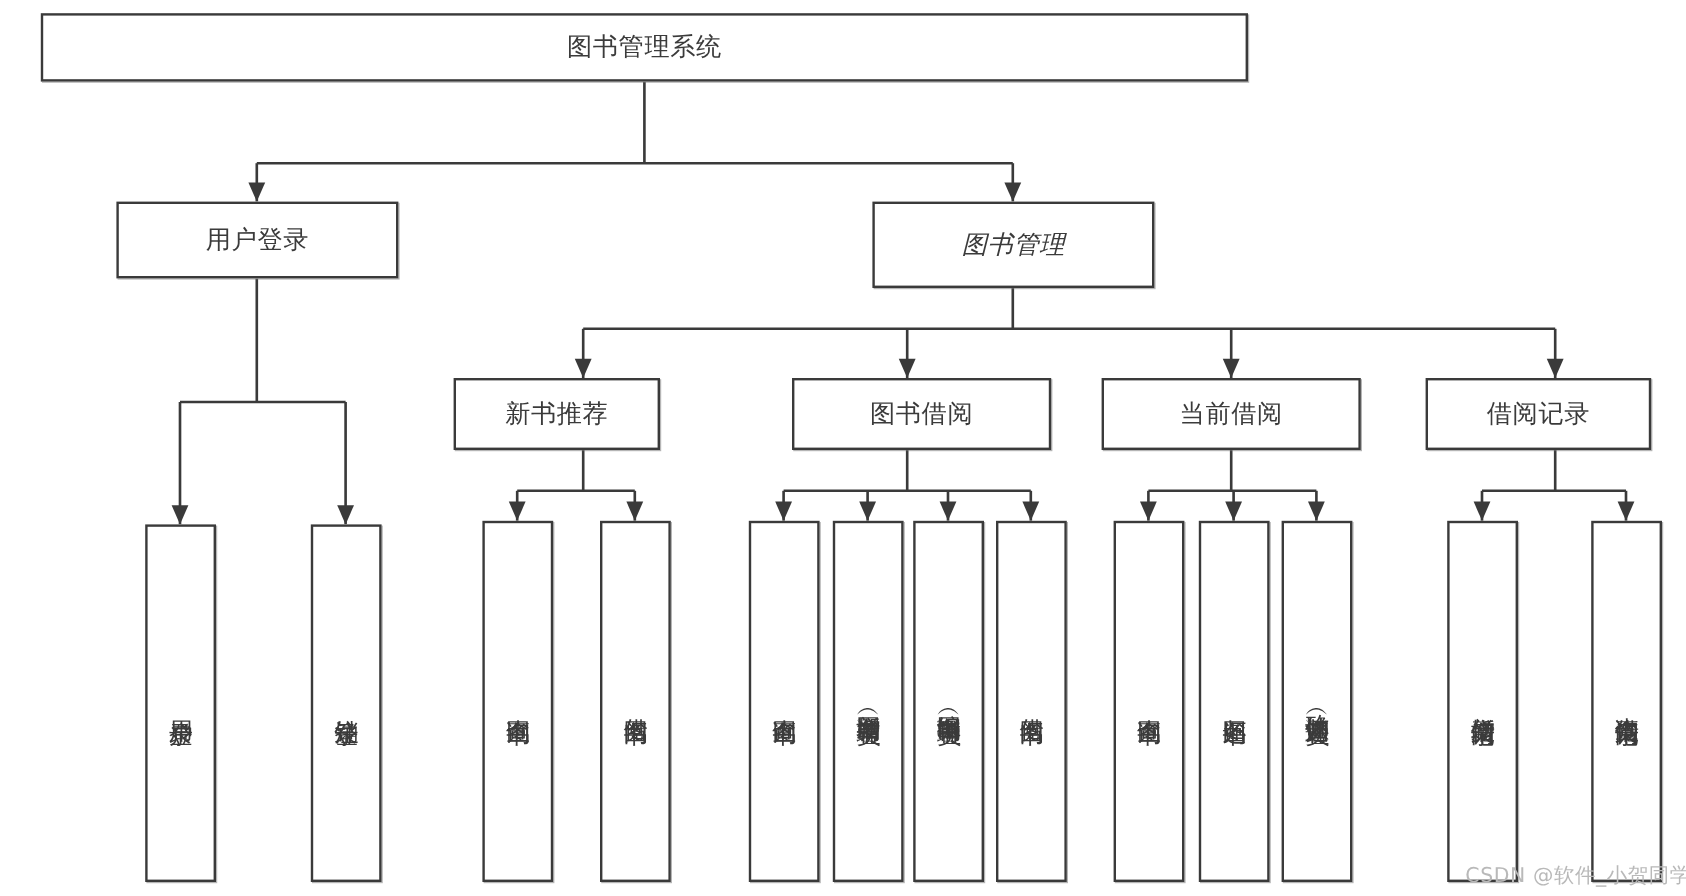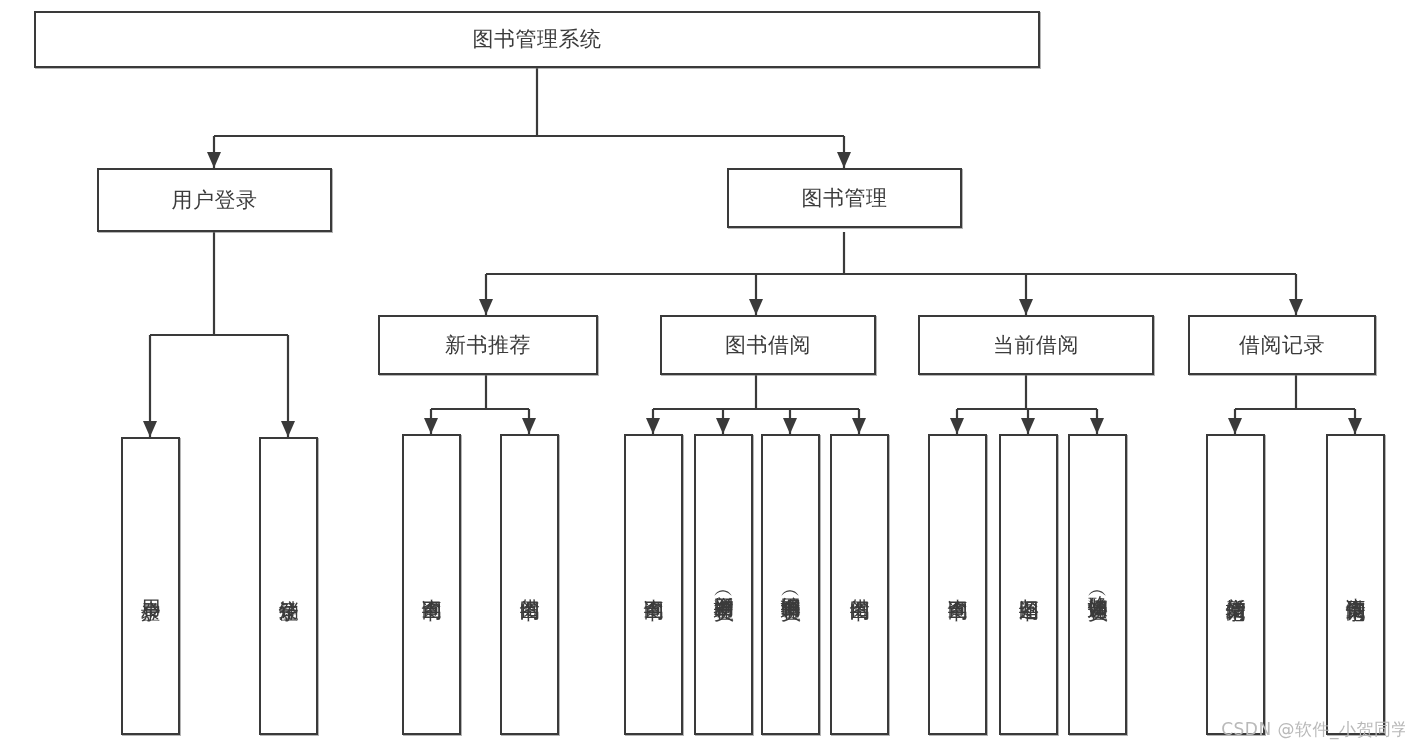--- a/index.html
+++ b/index.html
@@ -148,30 +148,30 @@
         <polygon points="1332,418 1346,418 1339,434" class="arrow-head"></polygon>
       </g>
     </svg>
   <div id="node-layer">
       <div class="node-box" style="left: 18px; top: 11px; width: 1006px; height: 57px;">
         <span class="node-label-h">图书管理系统</span>
       </div>
       <div class="node-box" style="left: 81px; top: 168px; width: 235px; height: 64px;">
         <span class="node-label-h">用户登录</span>
       </div>
-      <div class="node-box" style="left: 711px; top: 168px; width: 235px; height: 60px;">
+      <div class="node-box" style="left: 711px; top: 168px; width: 235px; height: 72px; font-style: italic;">
         <span class="node-label-h">图书管理</span>
       </div>
-      <div class="node-box" style="left: 362px; top: 315px; width: 220px; height: 60px;">
+      <div class="node-box" style="left: 362px; top: 315px; width: 172px; height: 60px;">
         <span class="node-label-h">新书推荐</span>
       </div>
       <div class="node-box" style="left: 632px; top: 315px; width: 216px; height: 60px; margin-left: 12px;">
         <span class="node-label-h">图书借阅</span>
       </div>
-      <div class="node-box" style="left: 902px; top: 315px; width: 236px; height: 60px;">
+      <div class="node-box" style="left: 902px; top: 315px; width: 216px; height: 60px;">
         <span class="node-label-h">当前借阅</span>
       </div>
       <div class="node-box" style="left: 1172px; top: 315px; width: 188px; height: 60px;">
         <span class="node-label-h">借阅记录</span>
       </div>
       <div class="node-box" style="left: 105px; top: 437px; width: 59px; height: 298px;">
         <span class="node-label-v">用户登录</span>
       </div>
       <div class="node-box" style="left: 243px; top: 437px; width: 59px; height: 298px;">
         <span class="node-label-v">注销登录</span>

